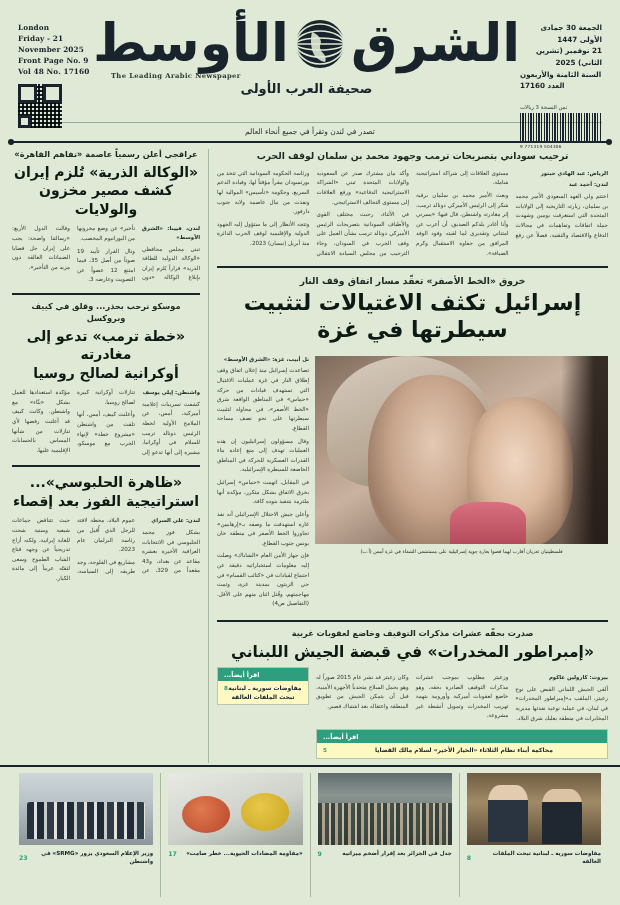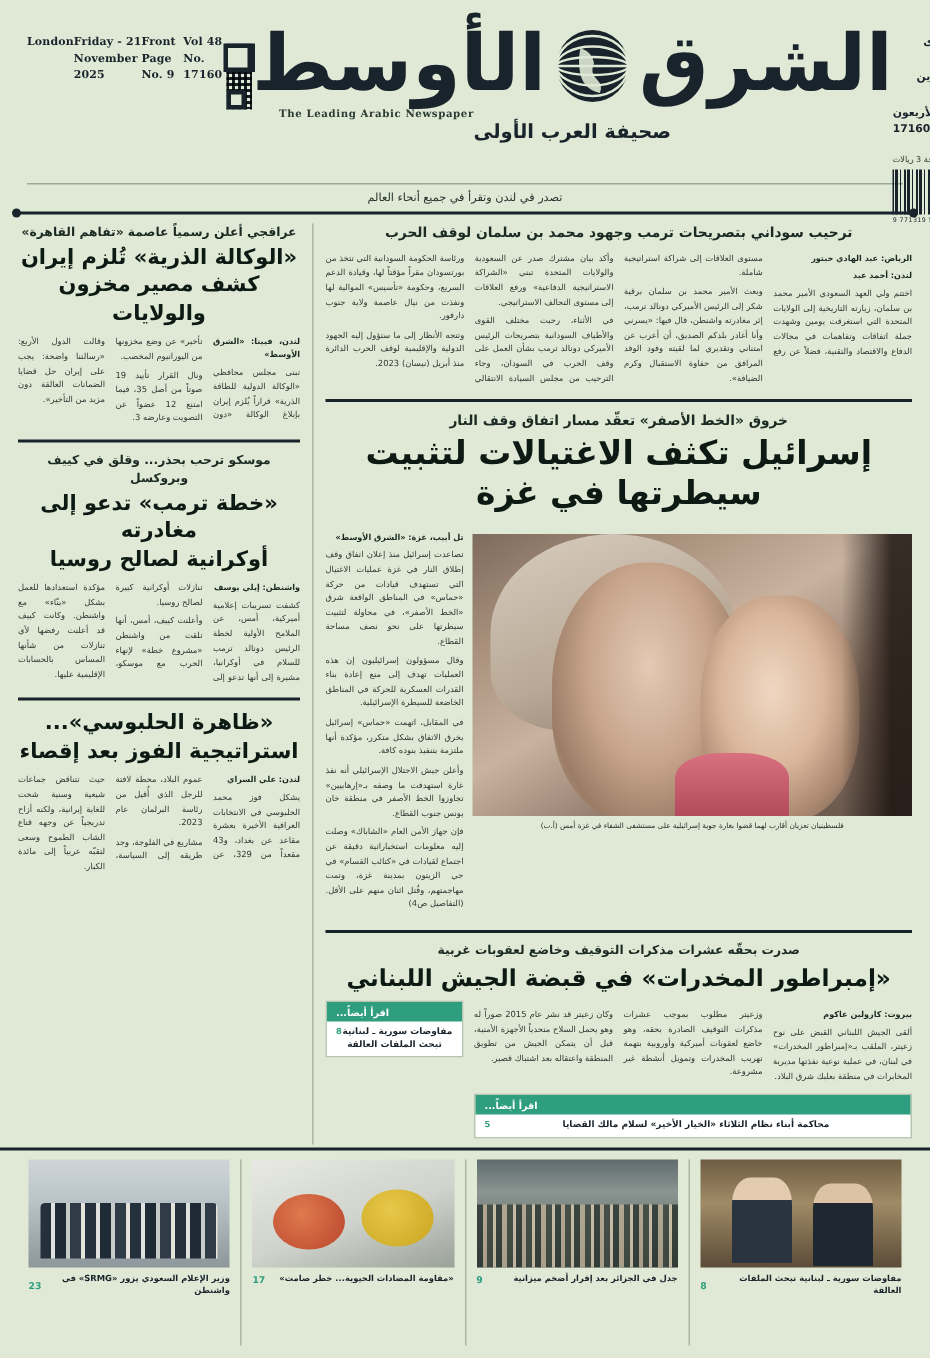--- a/index.html
+++ b/index.html
@@ -22,21 +22,21 @@
     position: relative;
     height: 118px;
     padding: 22px 18px 0 18px;
     display: flex;
     align-items: flex-start;
     justify-content: space-between;
     direction: ltr;
   }
   .mh-left {
     width: 150px;
-    display: flex; flex-direction: row; gap: 0;
+    display: flex; flex-direction: column; gap: 0;
   }
   .mh-left .line {
     font-family: "DejaVu Serif", "Liberation Serif", serif;
     font-size: 7.3px; font-weight: bold; color: #18232b;
     line-height: 1.52; letter-spacing: .1px;
   }
   .qr {
     margin-top: 7px;
     width: 44px; height: 44px;
     background:
@@ -280,21 +280,21 @@
   .t4::after{
     content:""; position:absolute; right:14%; top:22%; width:30%; height:76%;
     background: linear-gradient(180deg,#dcc3a6 0 24%, #1f2730 24% 100%);
     border-radius: 30% 30% 0 0;
   }
 
   
   .readalso {
     margin-top: 6px;
     border: 1px solid #b8c6b0;
-    background: #ffffff;
+    background: #fef9c3;
   }
   .readalso-hd {
     background: #2f9e7e; color: #fff;
     font-size: 6.4px; font-weight: bold;
     padding: 2.5px 6px; text-align: left; direction: rtl;
   }
   .readalso-item {
     font-size: 6px; font-weight: bold; color: #18232b;
     padding: 3px 6px; line-height: 1.45; text-align: center;
     border-bottom: 1px dotted #b8c6b0;

